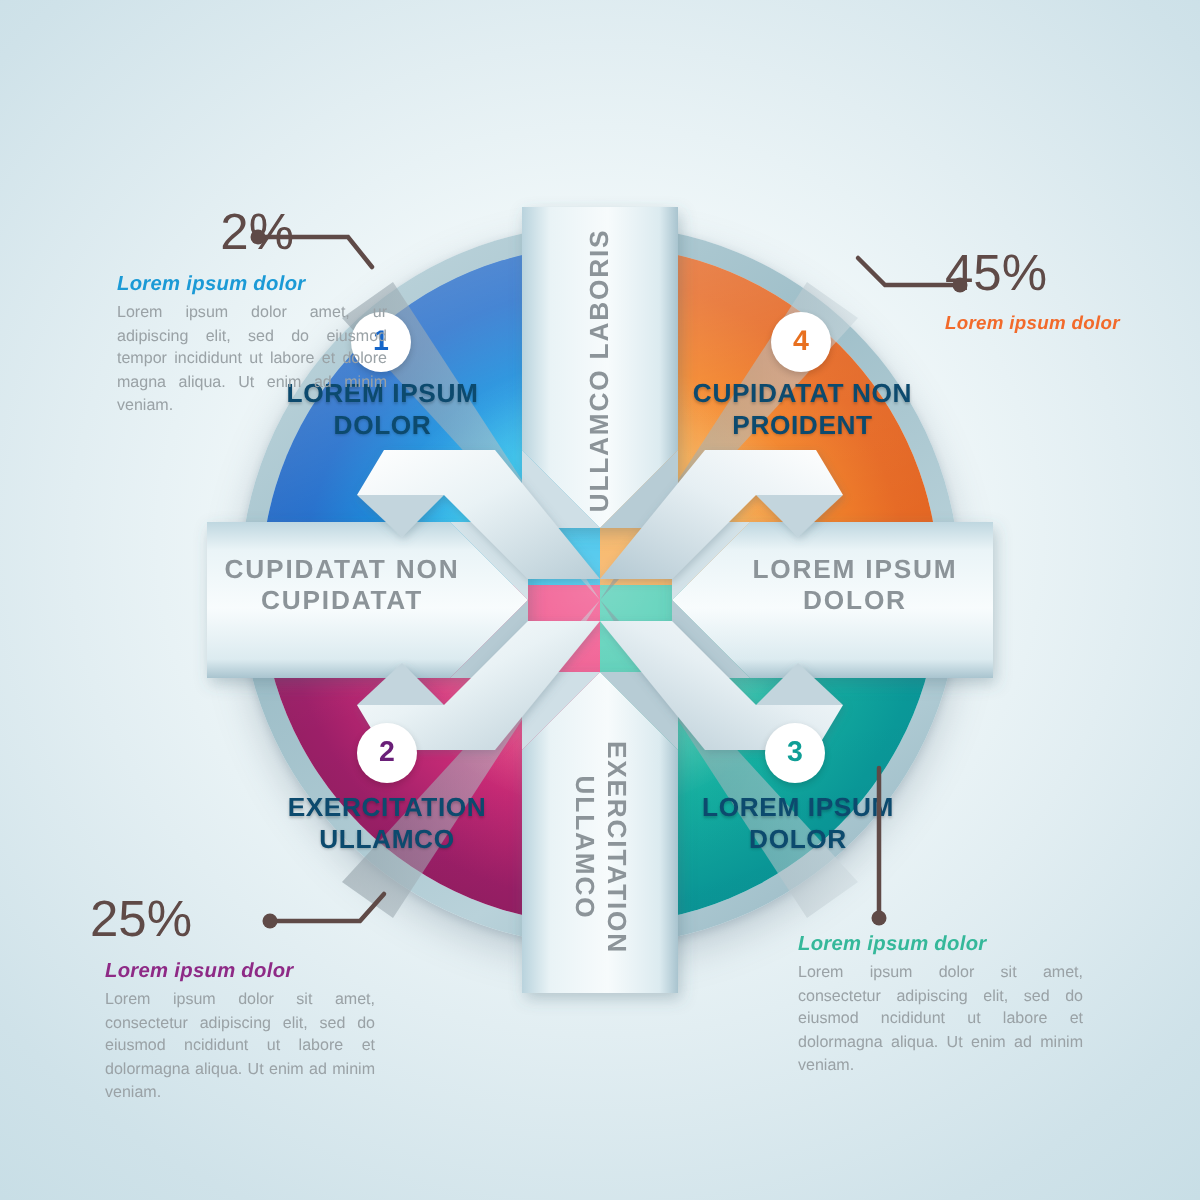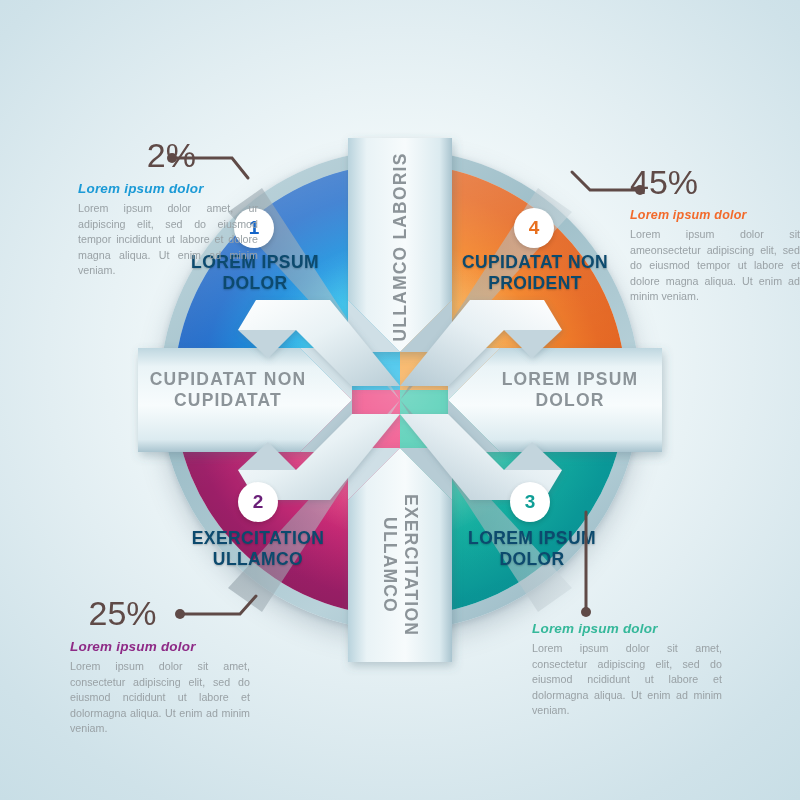--- a/index.html
+++ b/index.html
@@ -32,21 +32,21 @@
   #callout-1 .pct{text-align:right;width:118px;}
   #callout-1 .co-head{color:#1b9ad6;}
   #callout-1 .co-body{width:180px;}
 
   #callout-4{left:630px;top:165px;}
   #callout-4 .pct{text-align:left;}
   #callout-4 .co-head{color:#f26a2b;font-size:12.5px;}
   #callout-4 .co-body{width:170px;}
 
   #callout-2{left:60px;top:596px;}
-  #callout-2 .pct{text-align:center;width:125px;}
+  #callout-2 .pct{text-align:left;width:125px;}
   #callout-2 .co-head{color:#8e2a86;margin-left:10px;}
   #callout-2 .co-body{width:180px;margin-left:10px;}
 
   #callout-3{left:520px;top:612px;}
   #callout-3 .pct{text-align:left;margin-left:24px;}
   #callout-3 .co-head{color:#35b89a;margin-left:12px;}
   #callout-3 .co-body{width:190px;margin-left:12px;}
 
   
   .conn{position:absolute;}
@@ -290,21 +290,20 @@
 
   <div class="callout" id="callout-1">
     <div class="pct">2%</div>
     <div class="co-head">Lorem ipsum dolor</div>
     <div class="co-body">Lorem ipsum dolor amet, ur adipiscing elit, sed do eiusmod tempor incididunt ut labore et dolore magna aliqua. Ut enim ad minim veniam.</div>
   </div>
 
   <div class="callout" id="callout-4">
     <div class="pct">45%</div>
     <div class="co-head">Lorem ipsum dolor</div>
-    <div class="co-body">Lorem ipsum dolor sit ameonsectetur adipiscing elit, sed do eiusmod tempor ut labore et dolore magna aliqua. Ut enim ad minim veniam.</div>
   </div>
 
   <div class="callout" id="callout-2">
     <div class="pct">25%</div>
     <div class="co-head">Lorem ipsum dolor</div>
     <div class="co-body">Lorem ipsum dolor sit amet, consectetur adipiscing elit, sed do eiusmod ncididunt ut labore et dolormagna aliqua. Ut enim ad minim veniam.</div>
   </div>
 
   <div class="callout" id="callout-3">
     <div class="co-head">Lorem ipsum dolor</div>

